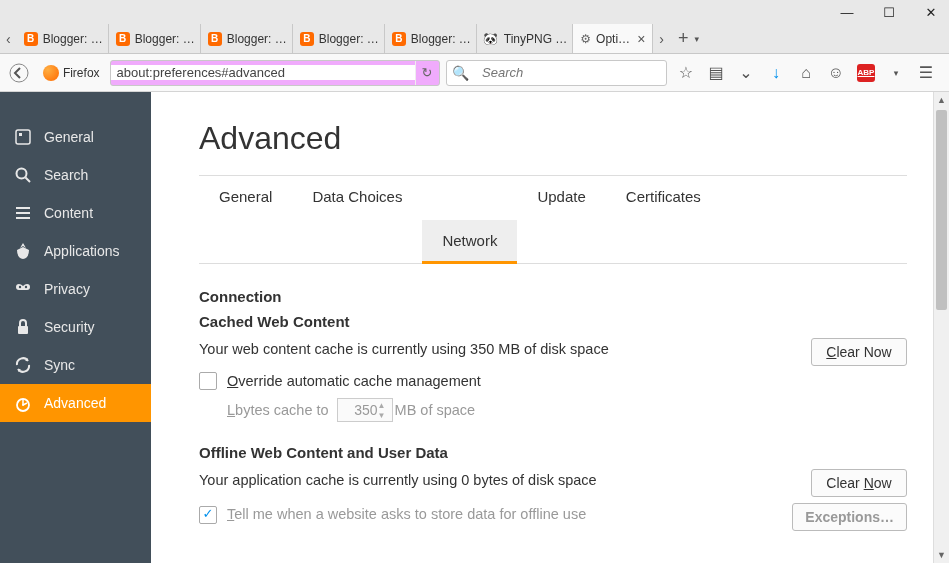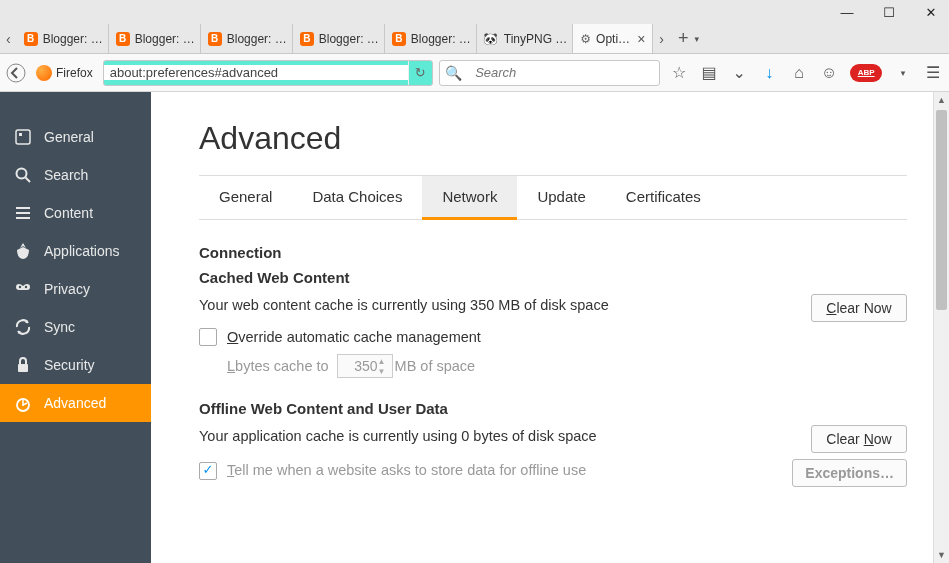--- a/index.html
+++ b/index.html
@@ -17,45 +17,45 @@
 .tab .close { font-size: 14px; color:#555; padding:0 2px; }
 .tabstrip .newtab { display:flex; align-items:center; gap:6px; padding: 0 8px; color:#555; }
 .tabstrip .spacer { flex:1; }
 .tabstrip .arrow { display:flex; align-items:center; padding:0 6px; color:#555; font-size:14px;}
 
 
 .navbar { height: 38px; background: #f9f9f9; display:flex; align-items:center; padding: 0 6px; gap: 6px; border-bottom: 1px solid #d4d4d4; }
 .navbtn { width:28px; height:28px; display:flex; align-items:center; justify-content:center; border-radius:3px; color:#555; font-size:16px; }
 .identity { display:flex; align-items:center; gap:4px; font-size:12px; color:#333; padding:0 4px; }
 .ff-logo { width:16px; height:16px; border-radius:50%; background: radial-gradient(circle at 30% 30%, #ffae42, #ff6a00); position:relative;}
-.urlbox { flex: 0 0 330px; height:26px; border:1px solid #c8c8c8; border-radius:3px; display:flex; align-items:center; background:#5eead4; }
+.urlbox { flex: 0 0 330px; height:26px; border:1px solid #c8c8c8; border-radius:3px; display:flex; align-items:center; background:#f0abfc; }
 .urlbox input { flex:1; border:none; outline:none; font-size:13px; padding:0 6px; color:#444; }
 .urlbox .reload { width:24px; height:24px; display:flex; align-items:center; justify-content:center; border-left:1px solid #eee; color:#666; font-size:13px;}
 .searchbox { flex:1; height:26px; border:1px solid #c8c8c8; border-radius:3px; display:flex; align-items:center; background:#fff; }
 .searchbox input { flex:1; border:none; outline:none; font-size:13px; padding:0 6px; color:#888; font-style: italic; }
 .searchbox .mag { color:#888; font-size:14px; padding:0 6px; }
 .toolbar-right { display:flex; align-items:center; gap:12px; padding: 0 8px 0 4px; }
 .ticon { width:18px; height:18px; display:flex; align-items:center; justify-content:center; color:#555; font-size:16px; }
-.abp { width:32px; height:18px; background:#d22; border-radius:9px; color:#fff; font-size:8px; font-weight:bold; display:flex; align-items:center; justify-content:center;text-decoration:underline; }
+.abp { width:18px; height:18px; background:#d22; border-radius:3px; color:#fff; font-size:8px; font-weight:bold; display:flex; align-items:center; justify-content:center;text-decoration:underline; }
 
 
 .content { display:flex; height: calc(563px - 24px - 30px - 38px); position:relative; }
 .sidebar { width:151px; background:#424f5a; display:flex; flex-direction:column; padding-top: 26px; }
 .side-item { display:flex; align-items:center; gap:12px; padding: 10px 14px; color:#e8e8e8; font-size:14px; cursor:default; }
 .side-item.active { background:#ff9500; color:#fff; }
 .side-item .sicon { width:18px; height:18px; display:flex; align-items:center; justify-content:center; }
 .side-item svg { fill: currentColor; }
 
 .main { flex:1; overflow:auto; background:#fff; padding: 28px 42px 0 48px; position:relative; }
 .page-title { font-size: 32px; font-weight: 300; color:#333; margin-bottom: 18px; }
 .hr { border:none; border-top:1px solid #ddd; margin-bottom: 0; }
 
 .subtabs { display:flex; border-bottom: 1px solid #ddd; margin-bottom: 24px; }
 .subtab { padding: 12px 20px; font-size: 15px; color: #333; cursor:default; }
-.subtab.active { background:#eee; border-bottom: 3px solid #ff9500; margin-bottom:-1px; }
+.subtab.active { background:#eee; border-bottom: 3px solid #ff9500; margin-bottom:-1px;margin-top:44px; }
 
 .section-head { font-size: 15px; font-weight:bold; color:#333; margin-bottom: 8px; }
 .section-row { display:flex; align-items: flex-start; justify-content: space-between; margin-bottom: 20px; }
 .section-row .left { flex:1; color:#333; font-size: 14.5px; line-height: 1.6; }
 .btn { background:#fbfbfb; border:1px solid #bbb; border-radius:3px; padding: 5px 12px; font-size: 14px; color:#333; cursor:default; min-width: 96px; text-align:center; }
 .btn .ul { text-decoration: underline; }
 .checkbox-row { display:flex; align-items:center; gap: 10px; font-size:14.5px; color:#333; margin: 6px 0; }
 .checkbox { width:18px; height:18px; border:1px solid #aaa; border-radius:2px; background:#fff; display:flex; align-items:center; justify-content:center; color:#0090ed; font-size:13px; }
 .cache-limit { display:flex; align-items:center; gap: 8px; font-size:14.5px; color:#999; margin: 8px 0 22px 28px; }
 .cache-limit input { width:56px; height:24px; border:1px solid #ccc; text-align:right; padding-right:14px; font-size:14px; color:#999; background:#fafafa; }
@@ -199,34 +199,34 @@
             <path d="M2 7 Q2 4 5 4 Q7 4 9 6 Q11 4 13 4 Q16 4 16 7 Q16 10 13 10 L5 10 Q2 10 2 7 Z" fill="currentColor"></path>
             <circle cx="6" cy="7" r="1.2" fill="#424f5a"></circle>
             <circle cx="12" cy="7" r="1.2" fill="#424f5a"></circle>
           </svg>
         </span>
         <span>Privacy</span>
       </div>
       <div class="side-item">
         <span class="sicon">
           <svg width="18" height="18" viewBox="0 0 18 18">
+            <rect x="4" y="8" width="10" height="8" rx="1" fill="currentColor"></rect>
+            <path d="M6 8 L6 5 Q6 2 9 2 Q12 2 12 5 L12 8" fill="none" stroke="currentColor" stroke-width="2"></path>
+          </svg>
+        </span>
+        <span>Security</span>
+      </div>
+      <div class="side-item">
+        <span class="sicon">
+          <svg width="18" height="18" viewBox="0 0 18 18">
             <path d="M3 9 A6 6 0 0 1 14 5 M15 9 A6 6 0 0 1 4 13" fill="none" stroke="currentColor" stroke-width="2"></path>
             <path d="M14 2 L14 5 L11 5 Z M4 16 L4 13 L7 13 Z" fill="currentColor"></path>
           </svg>
         </span>
         <span>Sync</span>
-      </div>
-      <div class="side-item">
-        <span class="sicon">
-          <svg width="18" height="18" viewBox="0 0 18 18">
-            <rect x="4" y="8" width="10" height="8" rx="1" fill="currentColor"></rect>
-            <path d="M6 8 L6 5 Q6 2 9 2 Q12 2 12 5 L12 8" fill="none" stroke="currentColor" stroke-width="2"></path>
-          </svg>
-        </span>
-        <span>Security</span>
       </div>
       <div class="side-item active">
         <span class="sicon">
           <svg width="18" height="18" viewBox="0 0 18 18">
             <circle cx="9" cy="11" r="6" fill="none" stroke="currentColor" stroke-width="1.8"></circle>
             <path d="M9 11 L9 6 M9 11 L13 9" stroke="currentColor" stroke-width="1.5" fill="none"></path>
             <circle cx="9" cy="11" r="1" fill="currentColor"></circle>
           </svg>
         </span>
         <span>Advanced</span>

